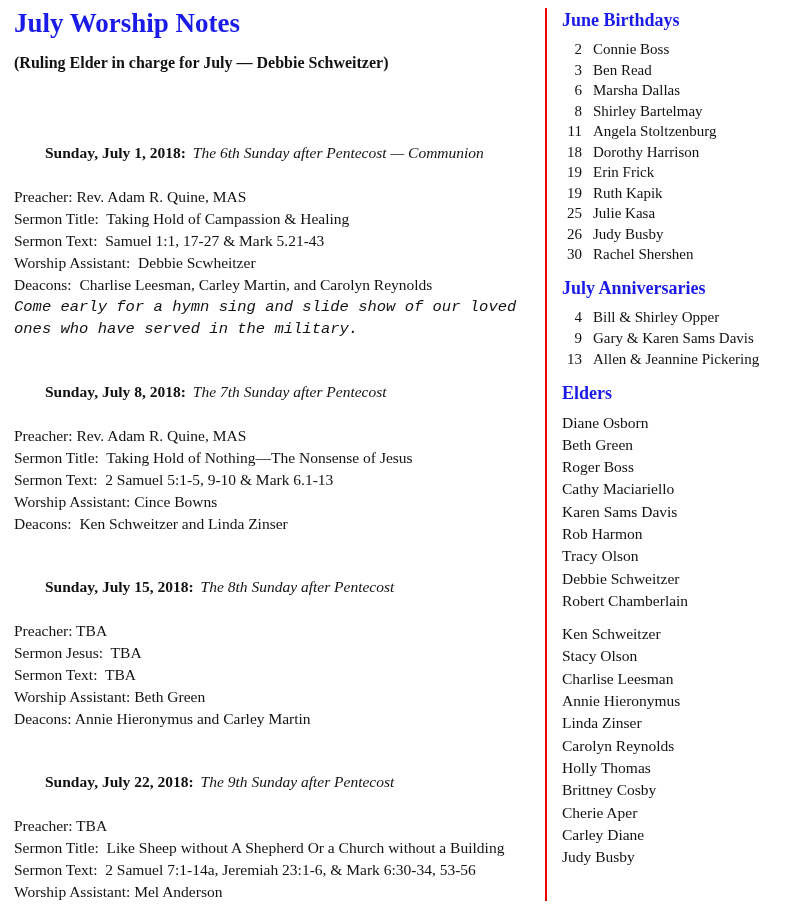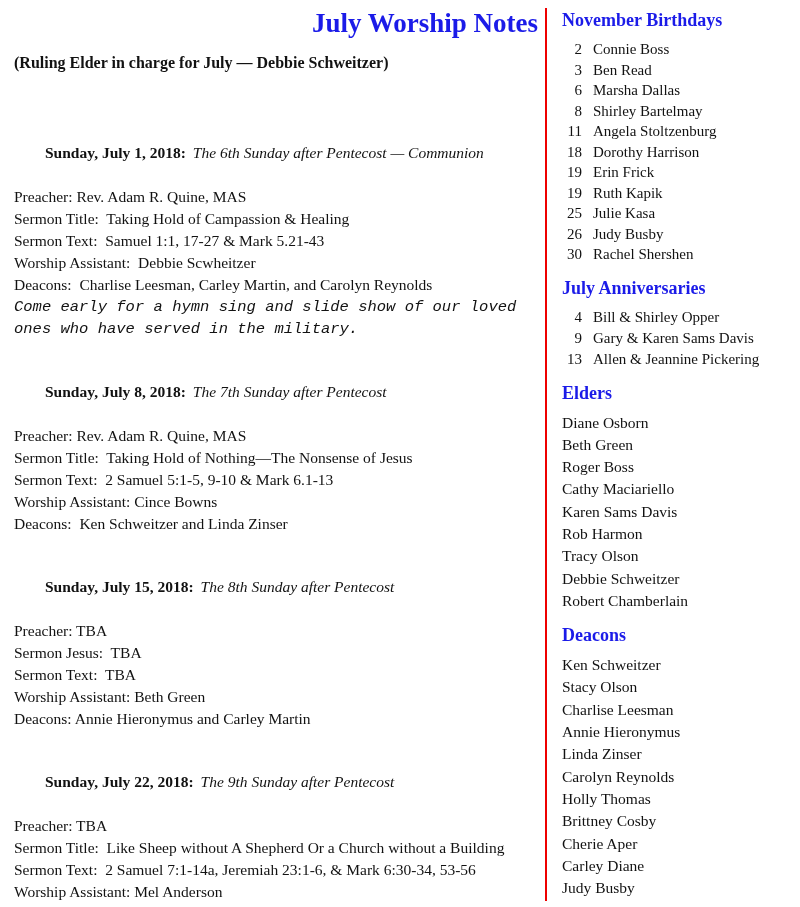--- a/index.html
+++ b/index.html
@@ -23,21 +23,21 @@
 
   
   .main-col {
     position: absolute;
     left: 14px;
     top: 0;
     width: 524px;
   }
   .title {
     margin: 6px 0 0 0;
-    text-align: right;
+    text-align: left;
     font-size: 27px;
     font-weight: bold;
     color: var(--blue);
     line-height: 34px;
   }
   .subtitle {
     margin: 12px 0 46px 0;
     font-size: 16px;
     font-weight: bold;
     line-height: 22px;
@@ -152,21 +152,21 @@
       <p>Deacons:  Holly Thomas and Brittney Cosby</p>
     </div>
 
   </div>
 
   <div class="divider"></div>
 
   <div class="sidebar">
 
     <div class="side-section">
-      <h2 class="side-heading">November Birthdays</h2>
+      <h2 class="side-heading">June Birthdays</h2>
       <div class="cal-row">
         <span class="day">2</span>
         <span class="name">Connie Boss</span>
       </div>
       <div class="cal-row">
         <span class="day">3</span>
         <span class="name">Ben Read</span>
       </div>
       <div class="cal-row">
         <span class="day">6</span>
@@ -229,21 +229,20 @@
       <div class="name-row">Roger Boss</div>
       <div class="name-row">Cathy Maciariello</div>
       <div class="name-row">Karen Sams Davis</div>
       <div class="name-row">Rob Harmon</div>
       <div class="name-row">Tracy Olson</div>
       <div class="name-row">Debbie Schweitzer</div>
       <div class="name-row">Robert Chamberlain</div>
     </div>
 
     <div class="side-section">
-      <h2 class="side-heading">Deacons</h2>
       <div class="name-row">Ken Schweitzer</div>
       <div class="name-row">Stacy Olson</div>
       <div class="name-row">Charlise Leesman</div>
       <div class="name-row">Annie Hieronymus</div>
       <div class="name-row">Linda Zinser</div>
       <div class="name-row">Carolyn Reynolds</div>
       <div class="name-row">Holly Thomas</div>
       <div class="name-row">Brittney Cosby</div>
       <div class="name-row">Cherie Aper</div>
       <div class="name-row">Carley Diane</div>

